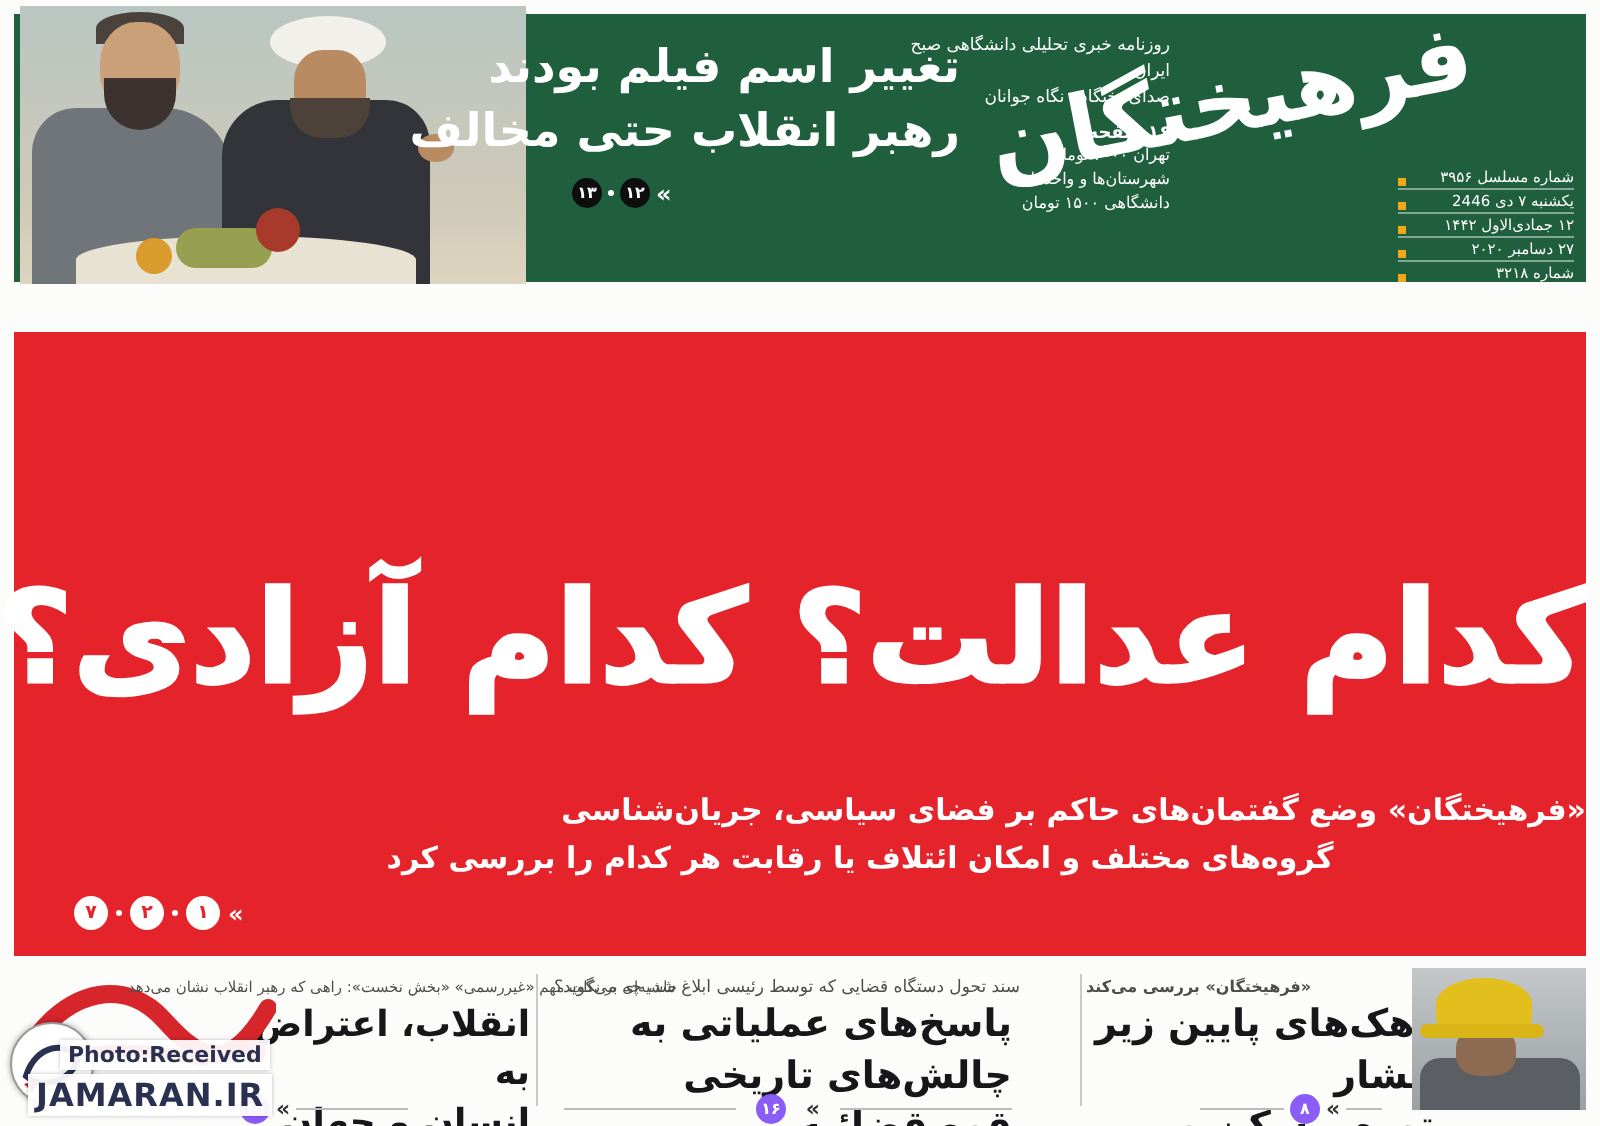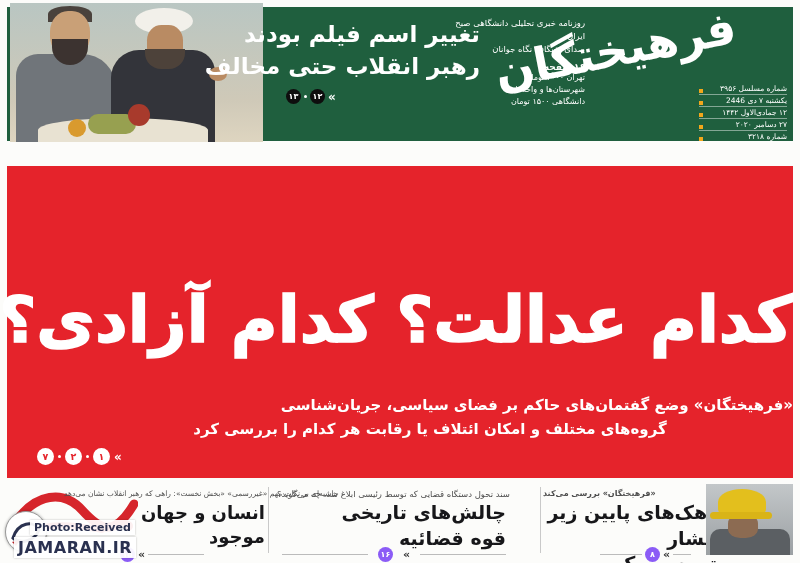--- a/index.html
+++ b/index.html
@@ -207,31 +207,33 @@
   </div>
   <div class="photo-worker">
     <div class="w-body"></div>
     <div class="w-face"></div>
     <div class="w-hat"></div>
     <div class="w-brim"></div>
   </div>
 
   <div class="kicker ms-kicker" dir="rtl">سند تحول دستگاه قضایی که توسط رئیسی ابلاغ شد، چه می‌گوید؟</div>
   <div class="bh ms-h" dir="rtl">
+    <div>پاسخ‌های عملیاتی به</div>
     <div>چالش‌های تاریخی قوه قضائیه</div>
   </div>
   <div class="bref ms-ref">
     <span class="bline" style="width:86px"></span>
     <span class="ref-c ref-red">۱۶</span>
     <span class="mark-d">«</span>
     <span class="bline" style="width:86px"></span>
   </div>
 
   <div class="kicker ls-kicker" dir="rtl">حاشیه‌ای بر نکات مهم «غیررسمی» «بخش نخست»: راهی که رهبر انقلاب نشان می‌دهد</div>
   <div class="bh ls-h" dir="rtl">
+    <div>انقلاب، اعتراض به</div>
     <div>انسان و جهان موجود</div>
   </div>
   <div class="bref ls-ref">
     <span class="ref-c ref-red">۱۵</span>
     <span class="mark-d">«</span>
     <span class="bline" style="width:56px"></span>
   </div>
 
   <svg class="art-svg" width="128" height="52" viewBox="0 0 128 52">
     <path d="M4 38 C 26 6, 54 4, 72 24 S 104 52, 124 18" fill="none" stroke="#d6252b" stroke-width="9" stroke-linecap="round"></path>

